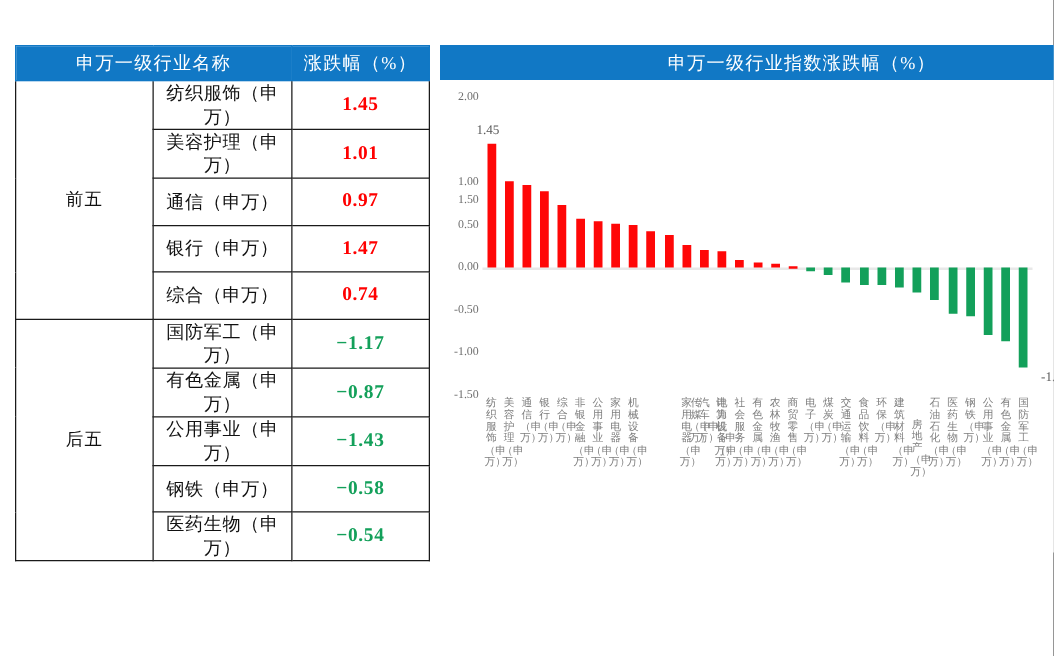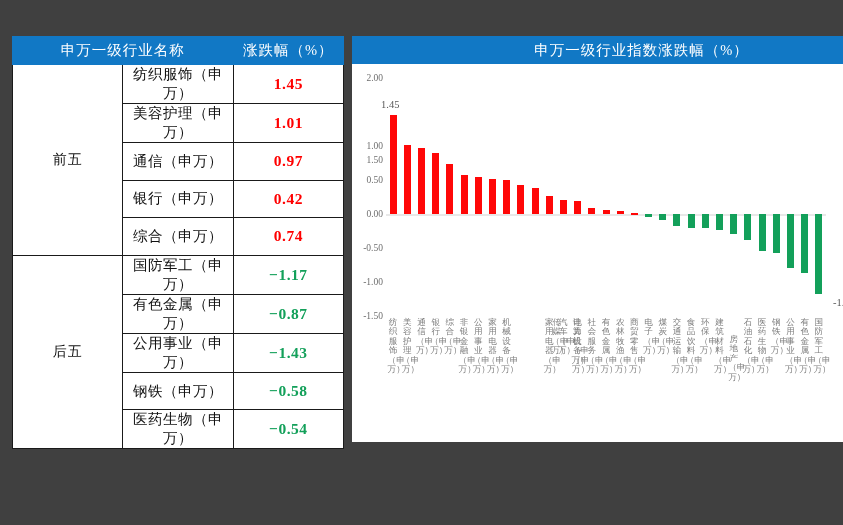--- a/index.html
+++ b/index.html
@@ -3,21 +3,21 @@
 <meta charset="utf-8">
 <style>
   * { box-sizing: border-box; }
   html, body {
     margin: 0; padding: 0;
     width: 843px; height: 525px;
     background: #000000;
     font-family: "Liberation Serif", "DejaVu Serif", serif;
     overflow: hidden;
   }
-  #root { position: relative; width: 843px; height: 525px; background: #404040; }
+  #root { position: relative; width: 843px; height: 525px; background: #ffffff; }
 
   
   .table-wrap {
     position: absolute; left: 12px; top: 36px;
     width: 332px; height: 406px;
     background: #ffffff;
   }
   table.rank-table {
     width: 332px; height: 406px;
     border-collapse: collapse;
@@ -158,21 +158,21 @@
           <tr>
             <td class="name-cell">美容护理（申万）</td>
             <td class="val-cell val-up">1.01</td>
           </tr>
           <tr>
             <td class="name-cell">通信（申万）</td>
             <td class="val-cell val-up">0.97</td>
           </tr>
           <tr>
             <td class="name-cell">银行（申万）</td>
-            <td class="val-cell val-up">0.42</td>
+            <td class="val-cell val-up">1.47</td>
           </tr>
           <tr>
             <td class="name-cell">综合（申万）</td>
             <td class="val-cell val-up">0.74</td>
           </tr>
           <tr>
             <td class="grp-cell" rowspan="5">后五</td>
             <td class="name-cell">国防军工（申万）</td>
             <td class="val-cell val-down">−1.17</td>
           </tr>

